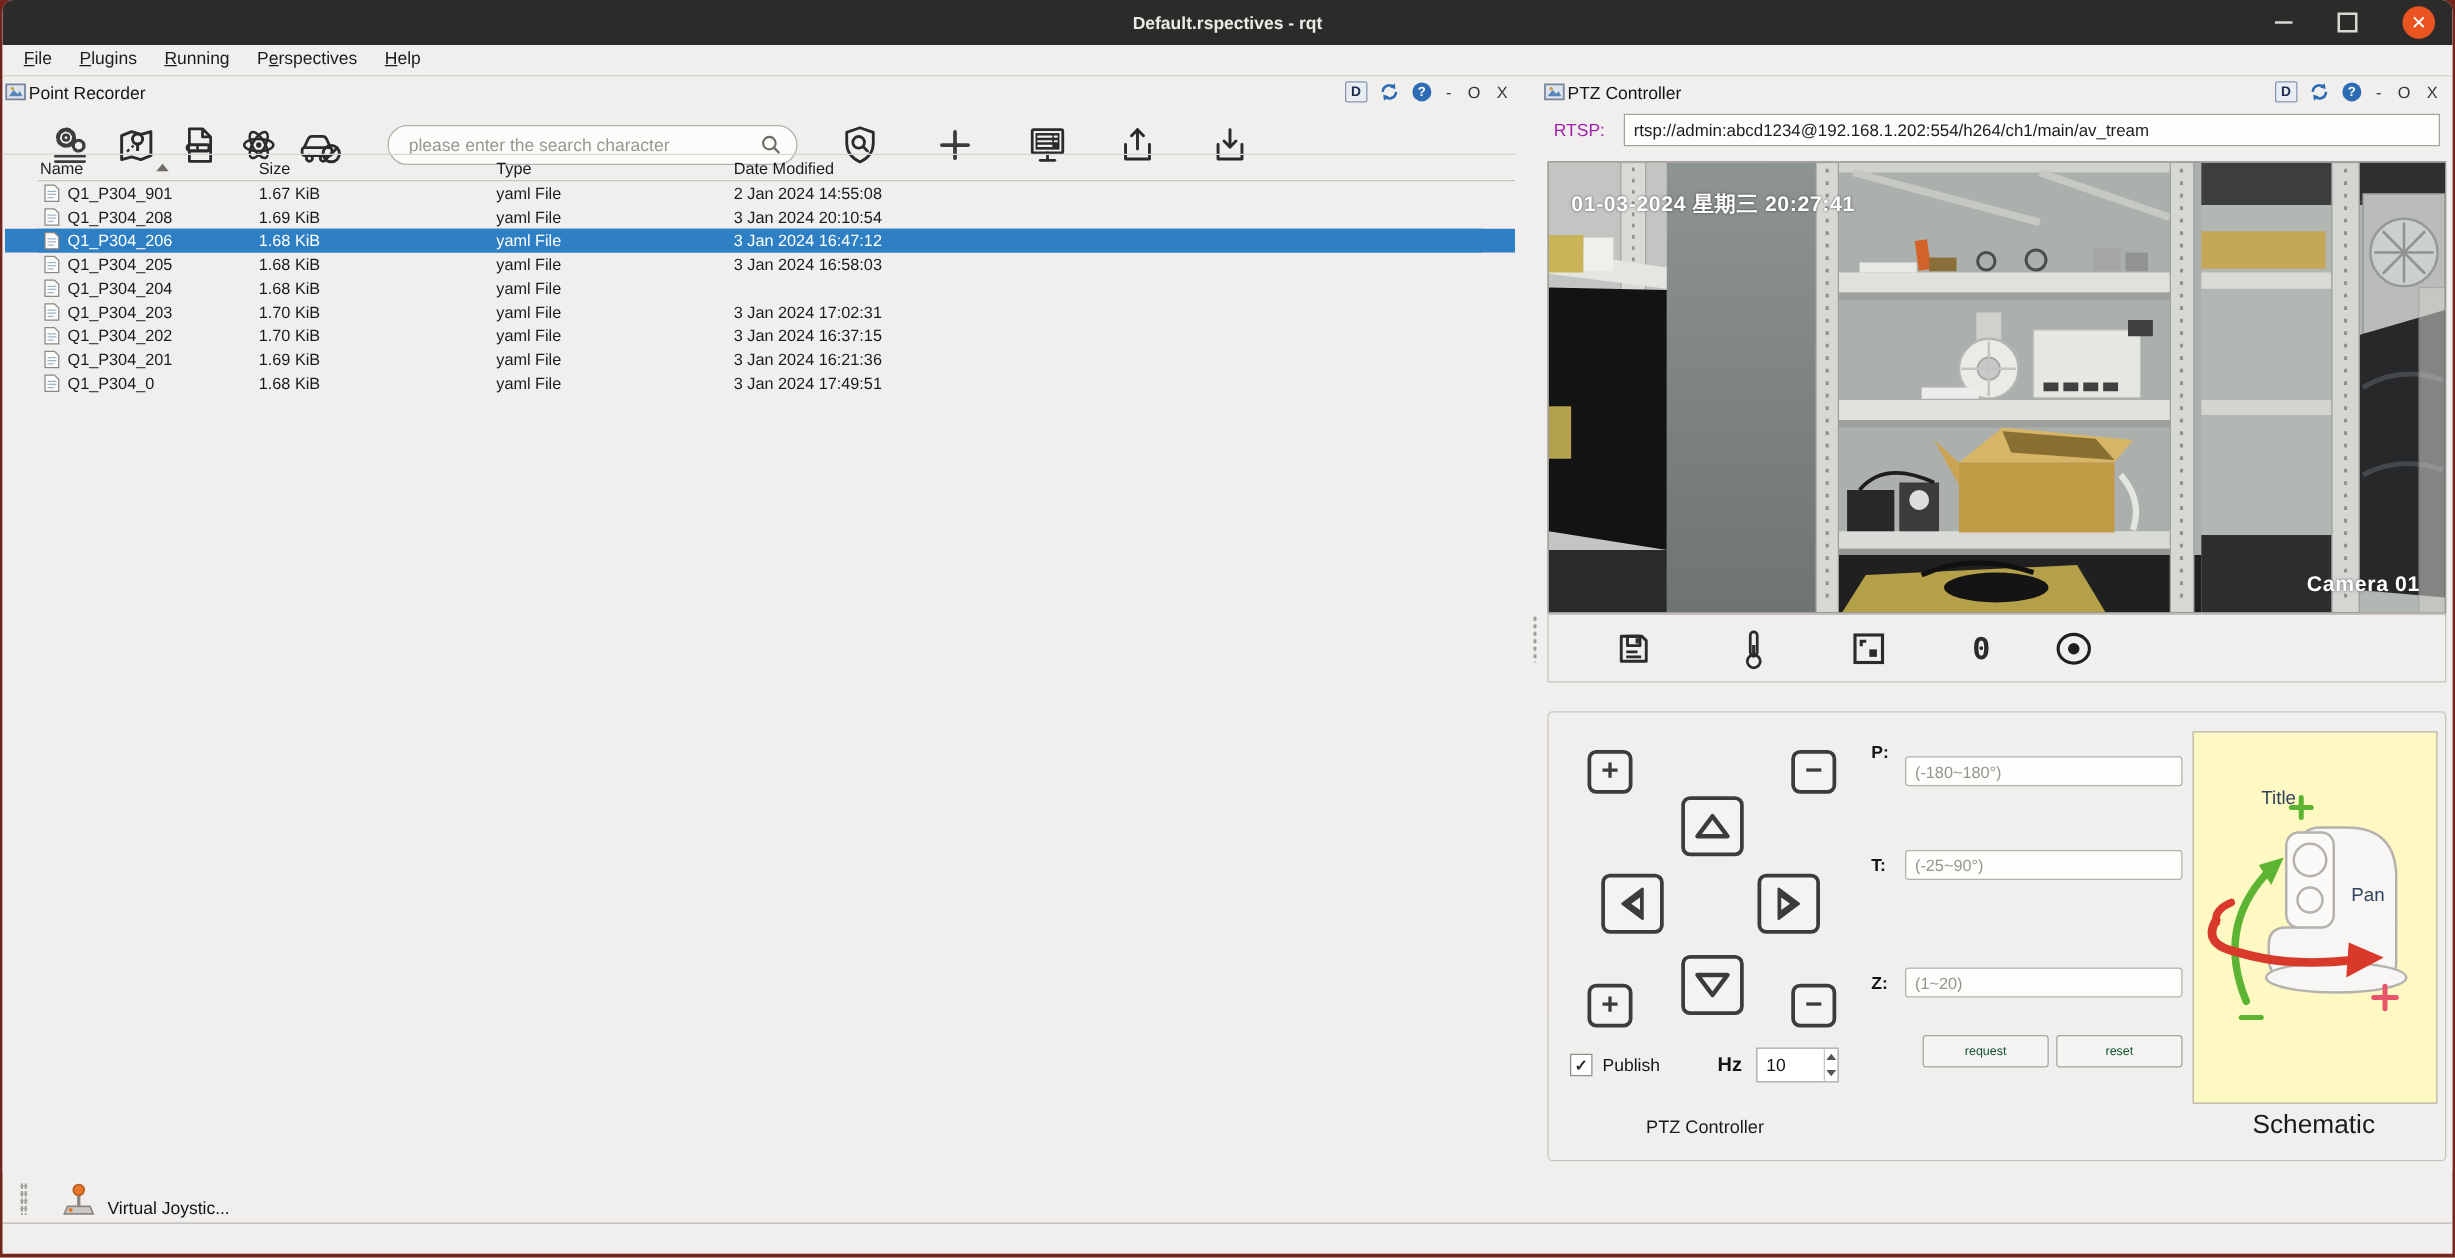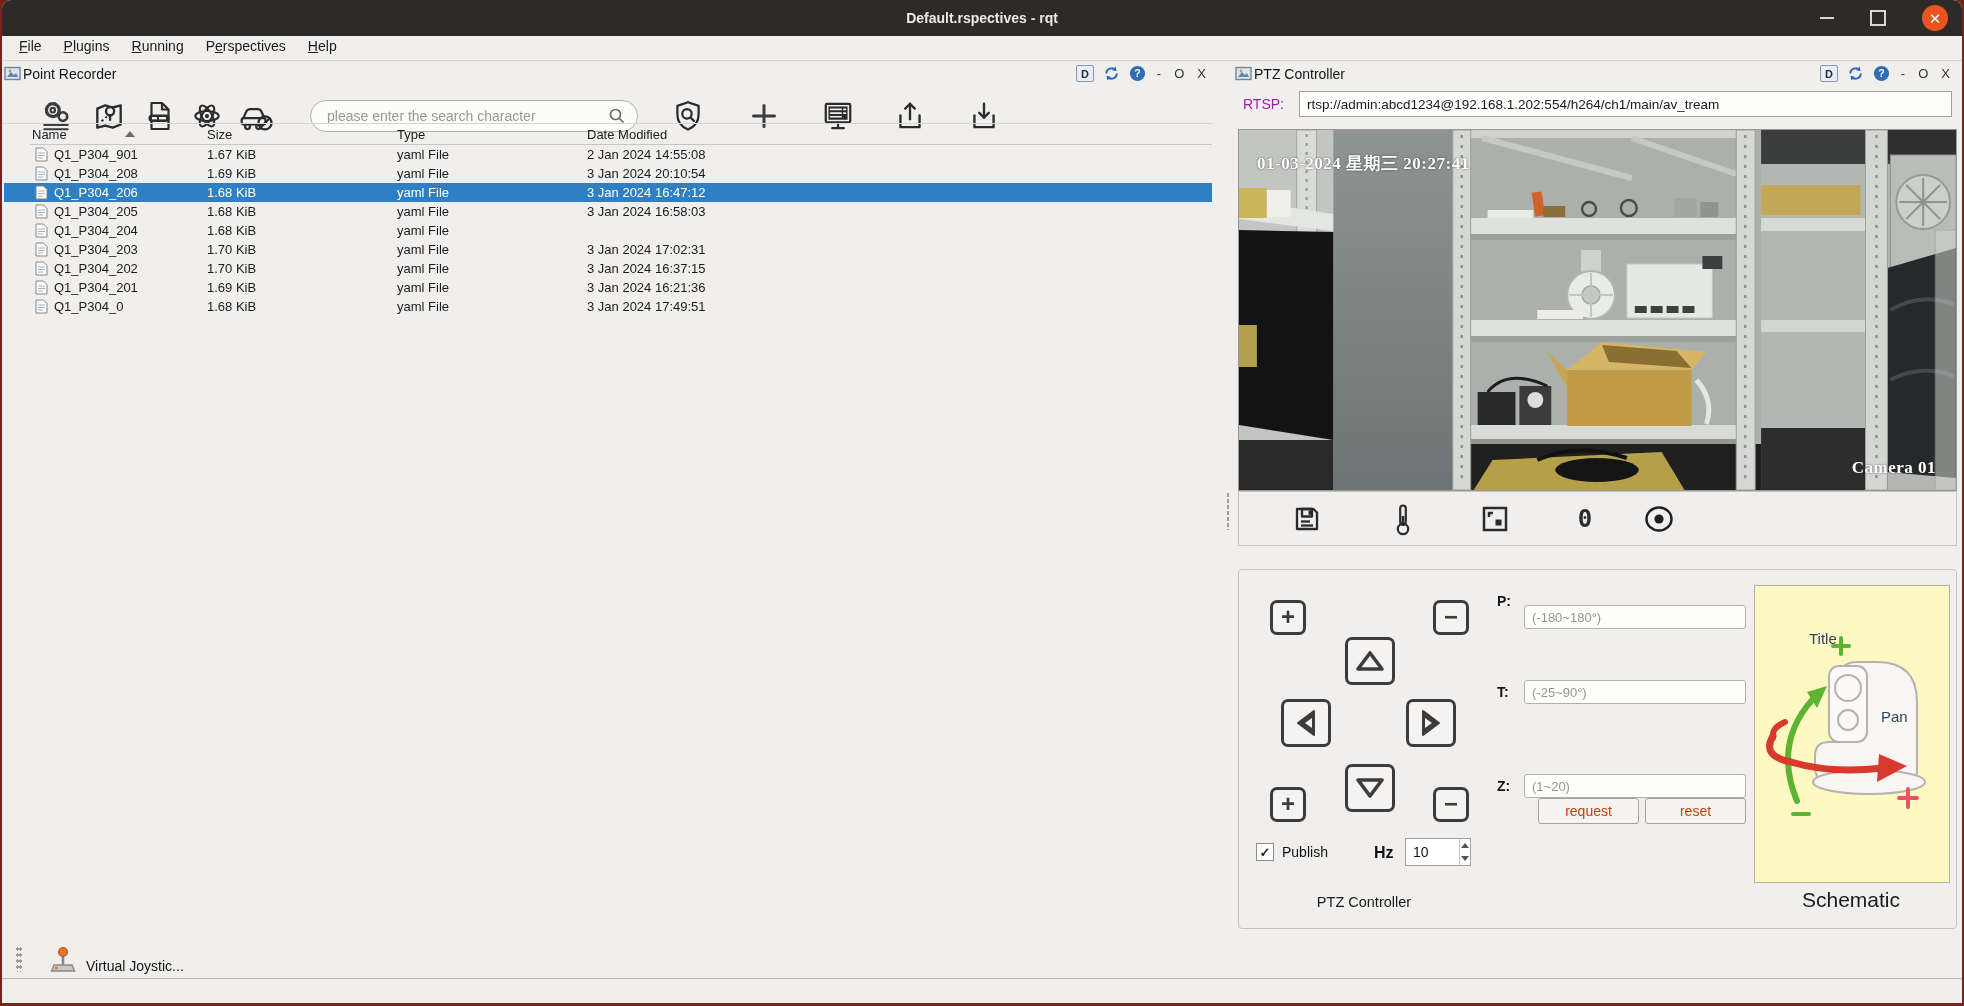--- a/index.html
+++ b/index.html
@@ -54,21 +54,21 @@
   .vsplit{position:absolute;left:1221px;top:62px;width:10px;bottom:66px}
   .vsplit .dots{position:absolute;left:3px;top:430px;width:4px;height:38px;background-image:radial-gradient(#a09d99 1.2px,transparent 1.3px);background-size:4px 6px}
 
   
   .ptz-row{position:absolute;left:0;top:24px;right:0;height:36px;display:flex;align-items:center}
   .rtsp-label{font-size:14px;color:#a21caf;margin-left:10px;width:56px}
   .rtsp-input{flex:1;margin-right:10px;height:26px;border:1px solid #a5a29e;background:#fdfdfc;font-size:13.5px;color:#1b1b1b;padding:0 7px;box-sizing:border-box;outline:none;font-family:"Liberation Sans",sans-serif}
 
   .video{position:absolute;left:5px;top:67px;width:719px;height:362px;border:1px solid #9b9894;box-sizing:border-box;overflow:hidden;background:#b7bab6}
   .video svg{display:block;width:100%;height:100%}
-  .osd{position:absolute;color:#fff;font-family:Liberation Serif, serif;font-weight:bold;font-size:17px;text-shadow:0 0 2px rgba(40,40,40,.8);letter-spacing:.5px}
+  .osd{position:absolute;color:#fff;font-family:Liberation Sans, sans-serif;font-weight:bold;font-size:17px;text-shadow:0 0 2px rgba(40,40,40,.8);letter-spacing:.5px}
   .osd.ts{left:18px;top:22px}
   .osd.cam{right:20px;bottom:12px}
 
   .vid-tools{position:absolute;left:5px;top:429px;width:719px;height:55px;border:1px solid #c6c3bf;box-sizing:border-box;background:#f0efed;display:flex;align-items:center}
   .vtool{width:40px;height:40px;display:flex;align-items:center;justify-content:center}
   .vzero{font-size:24px;font-weight:bold;color:#2b2b2b;font-family:"DejaVu Sans Mono",monospace}
 
   
   .group{position:absolute;left:5px;top:507px;width:719px;height:360px;border:1px solid #c7c4c0;border-radius:4px;box-sizing:border-box}
   .padbtn{position:absolute;background:#f4f3f1;border:3px solid #3c3c3c;border-radius:7px;display:flex;align-items:center;justify-content:center;box-sizing:border-box}
@@ -83,21 +83,21 @@
   .spin{position:absolute;left:166px;top:268px;width:66px;height:28px;border:1px solid #a5a29e;background:#fff;display:flex;box-sizing:border-box}
   .spin input{border:0;outline:none;width:44px;font-size:14px;padding-left:7px;color:#141414;font-family:"Liberation Sans",sans-serif;background:transparent}
   .spin .arrows{width:18px;border-left:1px solid #c9c6c2;display:flex;flex-direction:column}
   .spin .arrows div{flex:1;display:flex;align-items:center;justify-content:center}
   .tri-u{width:0;height:0;border-left:4px solid transparent;border-right:4px solid transparent;border-bottom:5px solid #555}
   .tri-d{width:0;height:0;border-left:4px solid transparent;border-right:4px solid transparent;border-top:5px solid #555}
 
   .fld-label{position:absolute;font-size:14px;font-weight:bold;color:#141414}
   .fld{position:absolute;left:285px;width:222px;height:24px;border:1px solid #b3b0ac;border-radius:3px;background:#fdfdfc;font-size:13px;color:#333;padding:0 7px;box-sizing:border-box;outline:none;font-family:"Liberation Sans",sans-serif}
   .fld::placeholder{color:#98958f}
-  .gbtn{position:absolute;top:228px;width:99px;height:24px;border:1px solid #a5a29e;border-radius:3px;background:#f5f4f2;font-size:14px;color:#c2410c;display:flex;align-items:center;justify-content:center}
+  .gbtn{position:absolute;top:258px;width:99px;height:24px;border:1px solid #a5a29e;border-radius:3px;background:#f5f4f2;font-size:10px;color:#14532d;display:flex;align-items:center;justify-content:center}
 
   .schem{position:absolute;left:515px;top:15px;width:194px;height:296px;border:1px solid #b3b0ac;background:#fef9c3}
   .schem-caption{position:absolute;left:515px;top:318px;width:194px;text-align:center;font-size:21px;color:#1b1b1b}
   .group-caption{position:absolute;left:40px;top:324px;width:170px;text-align:center;font-size:14.5px;color:#1b1b1b}
   .schem-title{position:absolute;left:54px;top:44px;font-size:15px;color:#30445c}
   .schem-pan{position:absolute;left:126px;top:122px;font-size:15px;color:#30445c}
 
   
   .statusbar{position:absolute;left:0;top:940px;right:0;height:38px;border-bottom:1px solid #b7b4b0;display:flex;align-items:center}
   .grip{width:6px;height:26px;margin-left:14px;background-image:radial-gradient(#9d9a96 1.1px,transparent 1.2px);background-size:3px 6px}

